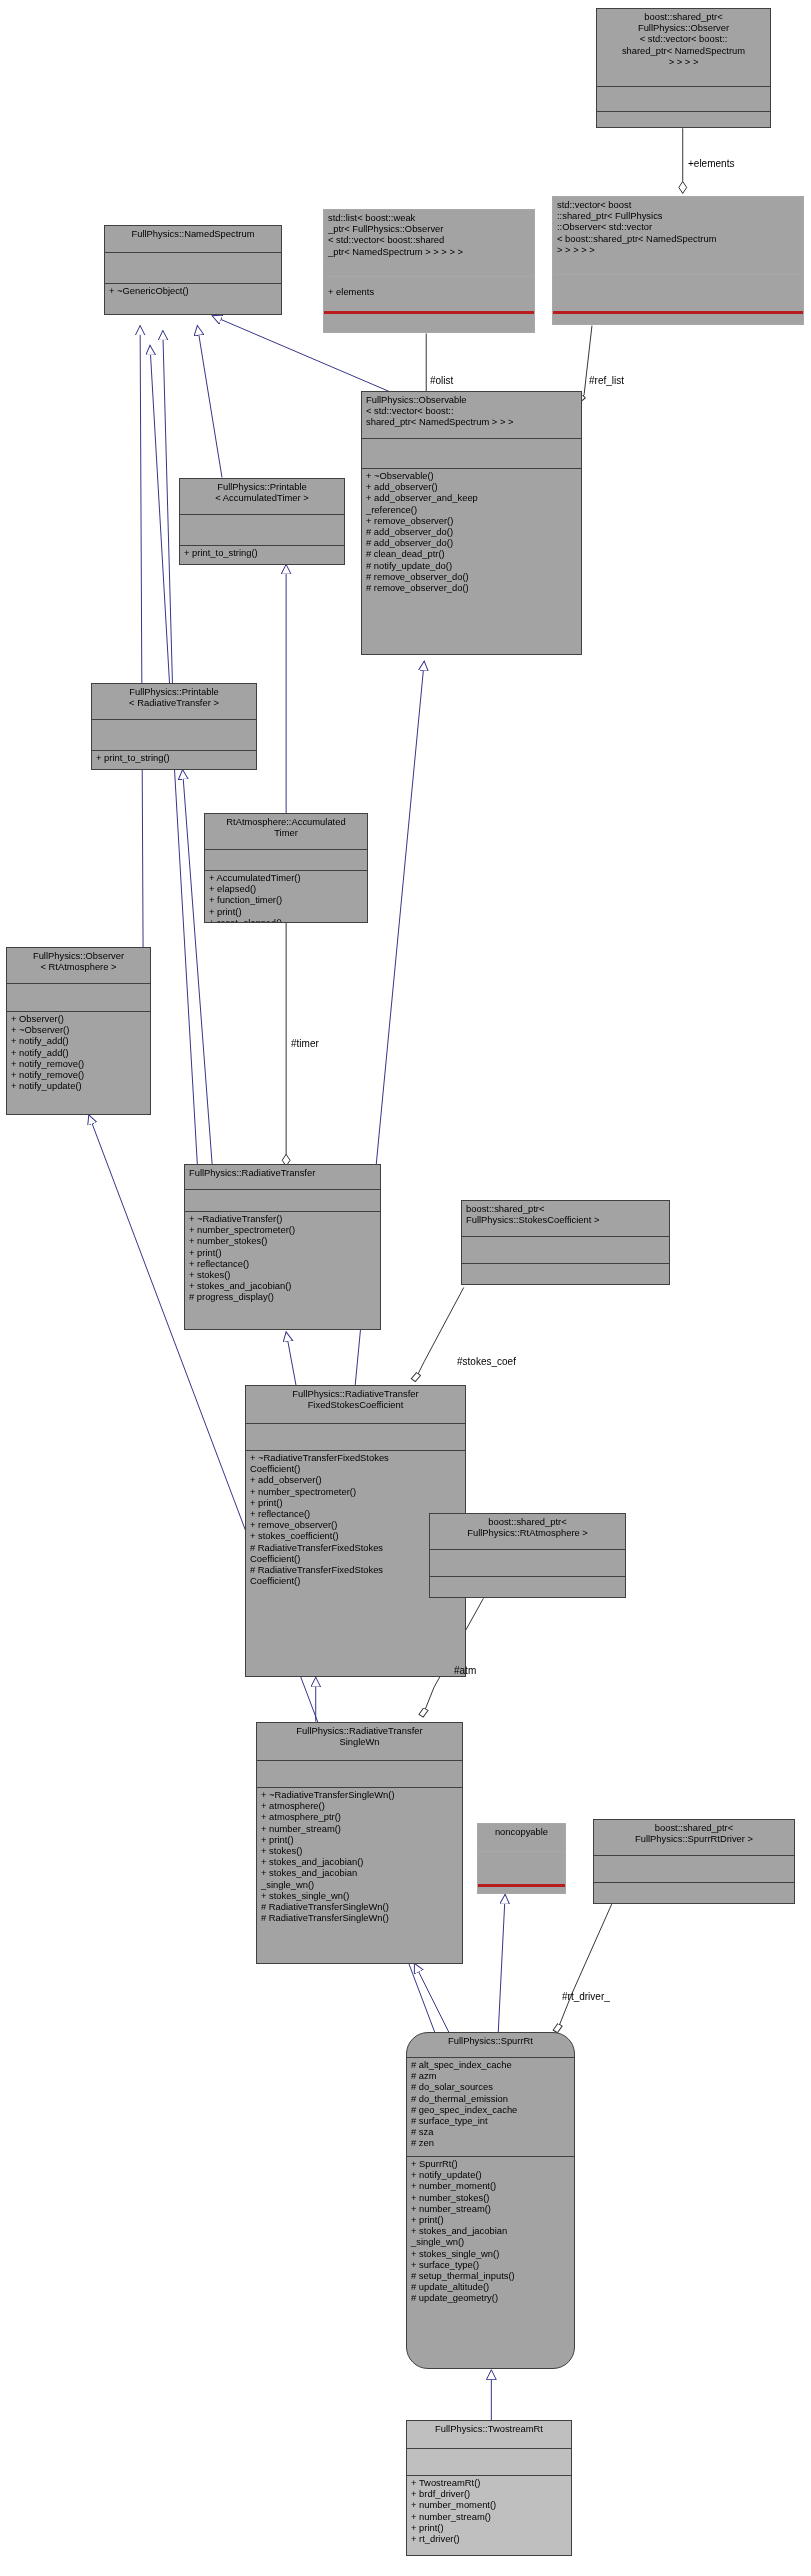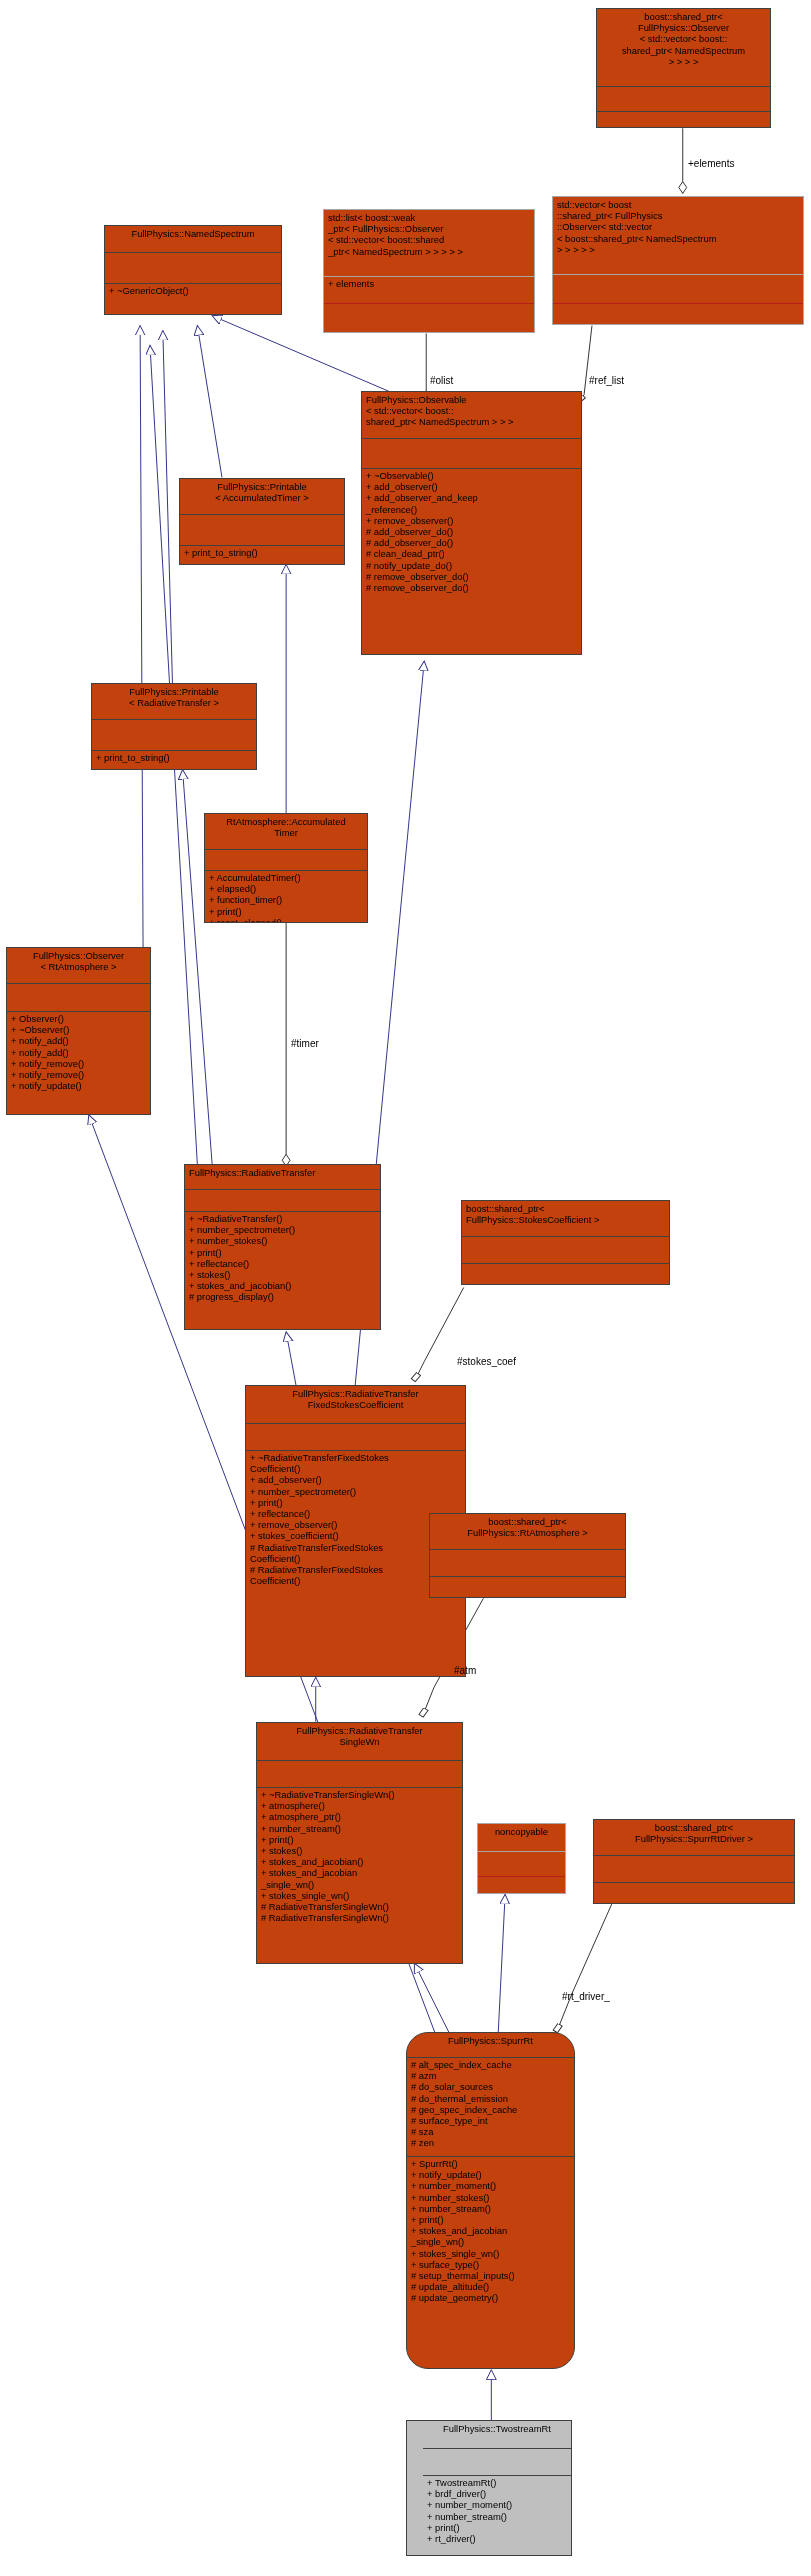--- a/index.html
+++ b/index.html
@@ -21,21 +21,21 @@
     position: absolute;
     left: 0;
     top: 0;
     width: 812px;
     height: 2576px;
     pointer-events: none;
   }
   .uml-node {
     position: absolute;
     box-sizing: border-box;
-    background: #c2410c;
+    background: #a3a3a3;
     border: 1px solid #404040;
     font-size: 9.4px;
     line-height: 11.2px;
     color: #000000;
     overflow: hidden;
   }
   .uml-node.filled {
     background: #bfbfbf;
   }
   .uml-node.thin {
@@ -52,21 +52,22 @@
     text-align: left;
     padding-left: 4px;
   }
   .node-attrs {
     border-bottom: 1px solid #404040;
     padding: 1px 3px 1px 4px;
     min-height: 9px;
     white-space: pre-line;
   }
   .uml-node.thin .node-attrs {
-    border-bottom: 1px solid #b91c1c;
+    border-bottom: 3px solid #b91c1c;
+    margin-top: 8px;
   }
   .node-ops {
     padding: 1px 3px 2px 4px;
     min-height: 9px;
     white-space: pre-line;
   }
   .node-title.lefty { text-align: left; padding-left: 4px; }
   .edge-label {
     position: absolute;
     font-size: 10px;
@@ -334,21 +335,21 @@
 + print()
 + stokes_and_jacobian
 _single_wn()
 + stokes_single_wn()
 + surface_type()
 # setup_thermal_inputs()
 # update_altitude()
 # update_geometry()</div>
   </div>
 
-  <div class="uml-node filled" style="left:406px; top:2420px; width:166px; height:136px;padding-left:16px;">
+  <div class="uml-node filled" style="left:406px; top:2420px; width:166px; height:136px;">
     <div class="node-title" style="height:22px;">FullPhysics::TwostreamRt</div>
     <div class="node-attrs" style="height:24px;"></div>
     <div class="node-ops" style="height:97px;">+ TwostreamRt()
 + brdf_driver()
 + number_moment()
 + number_stream()
 + print()
 + rt_driver()</div>
   </div>
 

